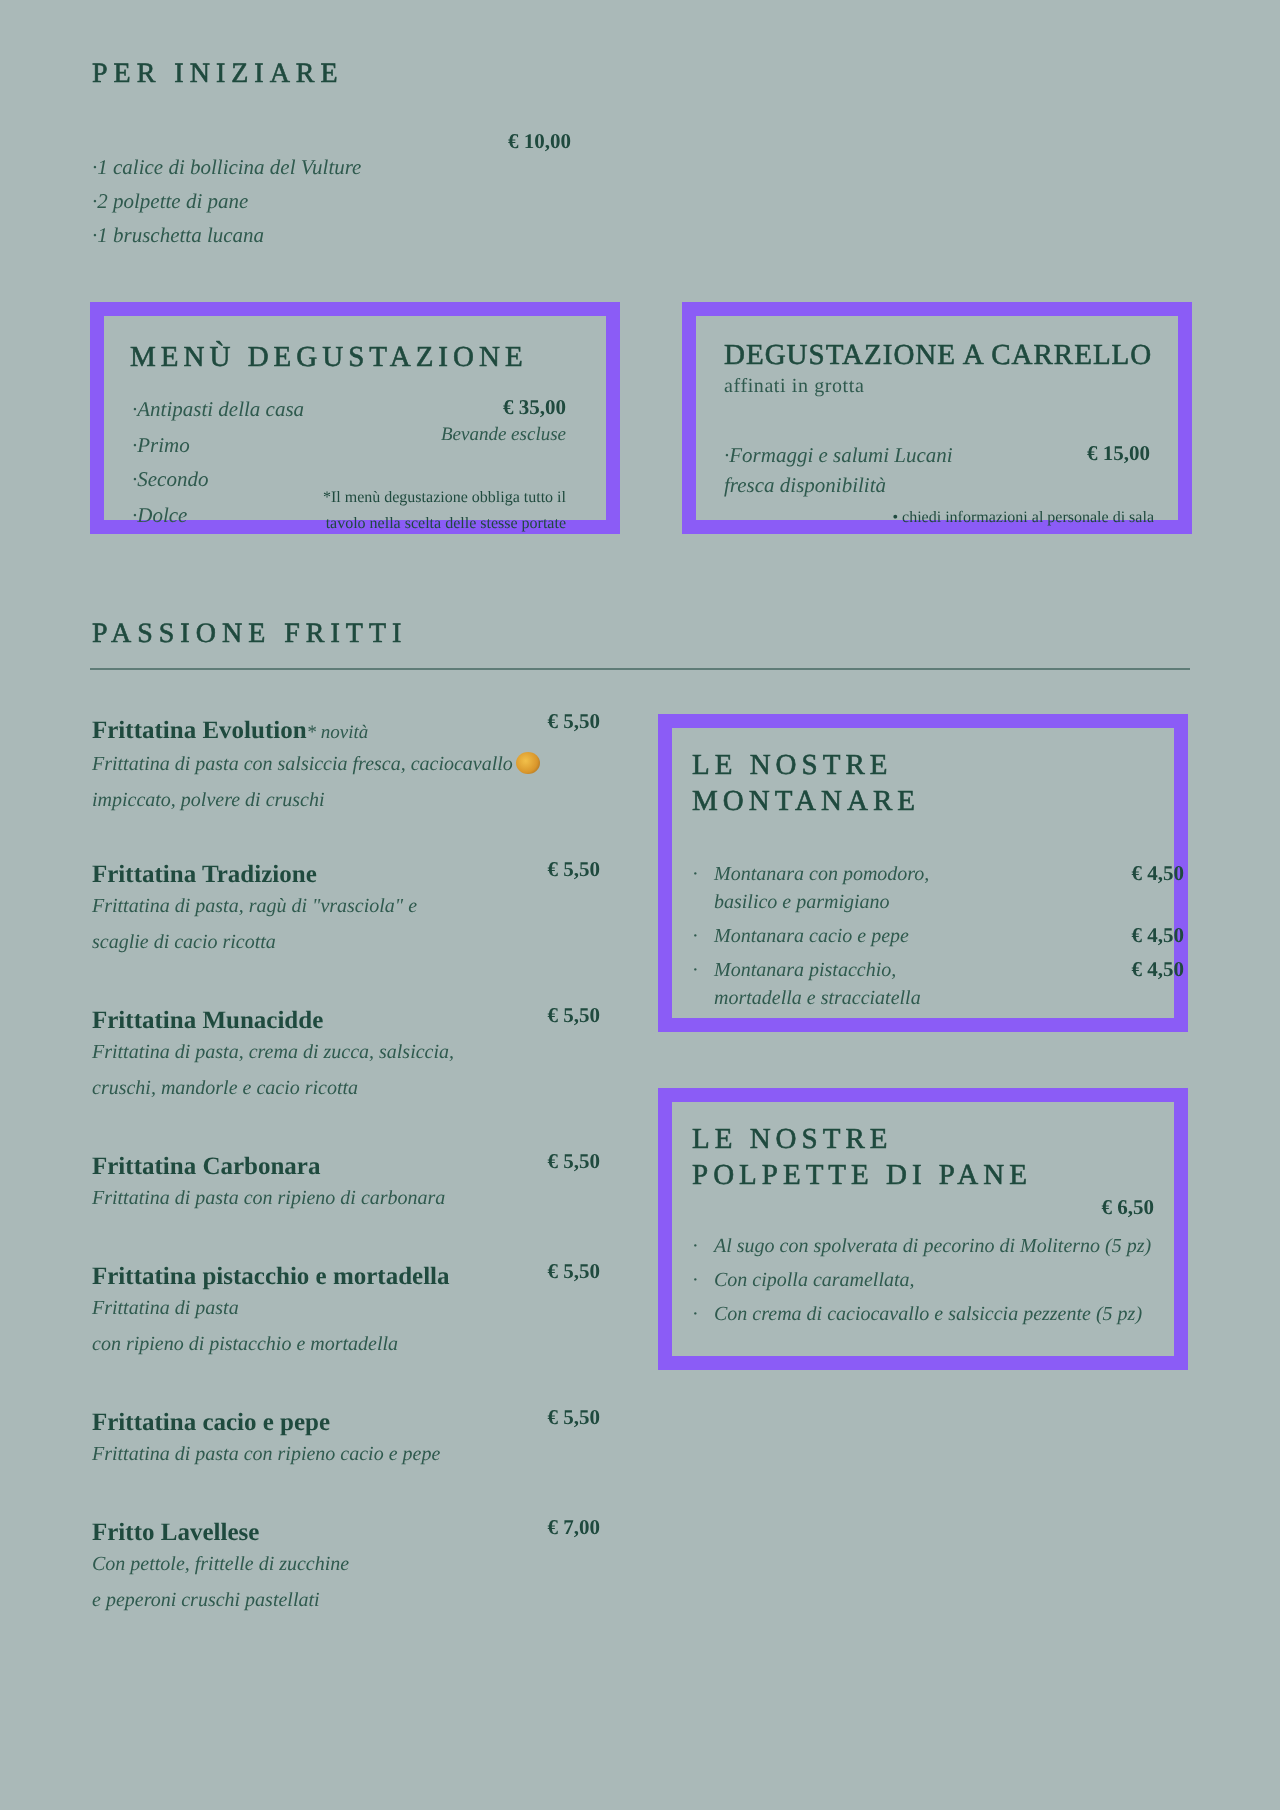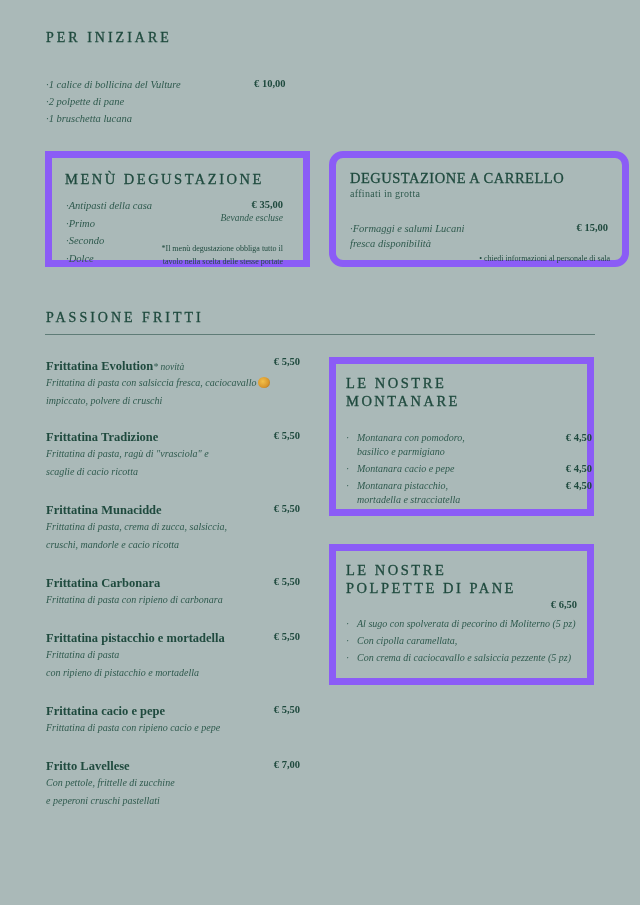--- a/index.html
+++ b/index.html
@@ -58,39 +58,39 @@
   </style>
 </head>
 <body>
 
 <div class="abs sec-title" style="left:46px; top:30px;">PER INIZIARE</div>
 <div class="abs" style="left:46px; top:76px; width:250px;">
   <div class="line-item">·1 calice di bollicina del Vulture</div>
   <div class="line-item">·2 polpette di pane</div>
   <div class="line-item">·1 bruschetta lucana</div>
 </div>
-<div class="abs price" style="left:254px; top:78px;">€ 10,00</div>
+<div class="abs price" style="left:254px; top:66px;">€ 10,00</div>
 
 <div class="box" style="left:45px; top:151px; width:265px; height:116px;">
   <div class="abs box-title" style="left:13px; top:12px;">MENÙ DEGUSTAZIONE</div>
   <div class="abs" style="left:14px; top:39px;">
     <div class="line-item" style="line-height:17.5px;">·Antipasti della casa</div>
     <div class="line-item" style="line-height:17.5px;">·Primo</div>
     <div class="line-item" style="line-height:17.5px;">·Secondo</div>
     <div class="line-item" style="line-height:17.5px;">·Dolce</div>
   </div>
   <div class="abs price" style="right:20px; top:41px;">€ 35,00</div>
   <div class="abs it" style="right:20px; top:55px; font-size:9.5px;">Bevande escluse</div>
   <div class="abs" style="right:20px; top:84px; font-size:8px; color:#1f4a3e; text-align:right; line-height:13px;">
     <div>*Il menù degustazione obbliga tutto il</div>
     <div>tavolo nella scelta delle stesse portate</div>
   </div>
 </div>
 
-<div class="box" style="left:329px; top:151px; width:300px; height:116px;border-radius:14px;">
+<div class="box" style="left:341px; top:151px; width:255px; height:116px;">
   <div class="abs" style="left:14px; top:12px; font-size:14.5px; letter-spacing:0.5px; color:#1f4a3e; -webkit-text-stroke:0.3px #1f4a3e;">DEGUSTAZIONE A CARRELLO</div>
   <div class="abs" style="left:14px; top:30px; font-size:10px; color:#2f5a4e; letter-spacing:0.3px;">affinati in grotta</div>
   <div class="abs line-item" style="left:14px; top:62px;">·Formaggi e salumi Lucani</div>
   <div class="abs line-item" style="left:14px; top:77px;">fresca disponibilità</div>
   <div class="abs price" style="right:14px; top:64px;">€ 15,00</div>
   <div class="abs" style="right:12px; top:96px; font-size:8px; color:#1f4a3e;">• chiedi informazioni al personale di sala</div>
 </div>
 
 <div class="abs sec-title" style="left:46px; top:310px;">PASSIONE FRITTI</div>
 <div class="rule" style="top:334px;"></div>

